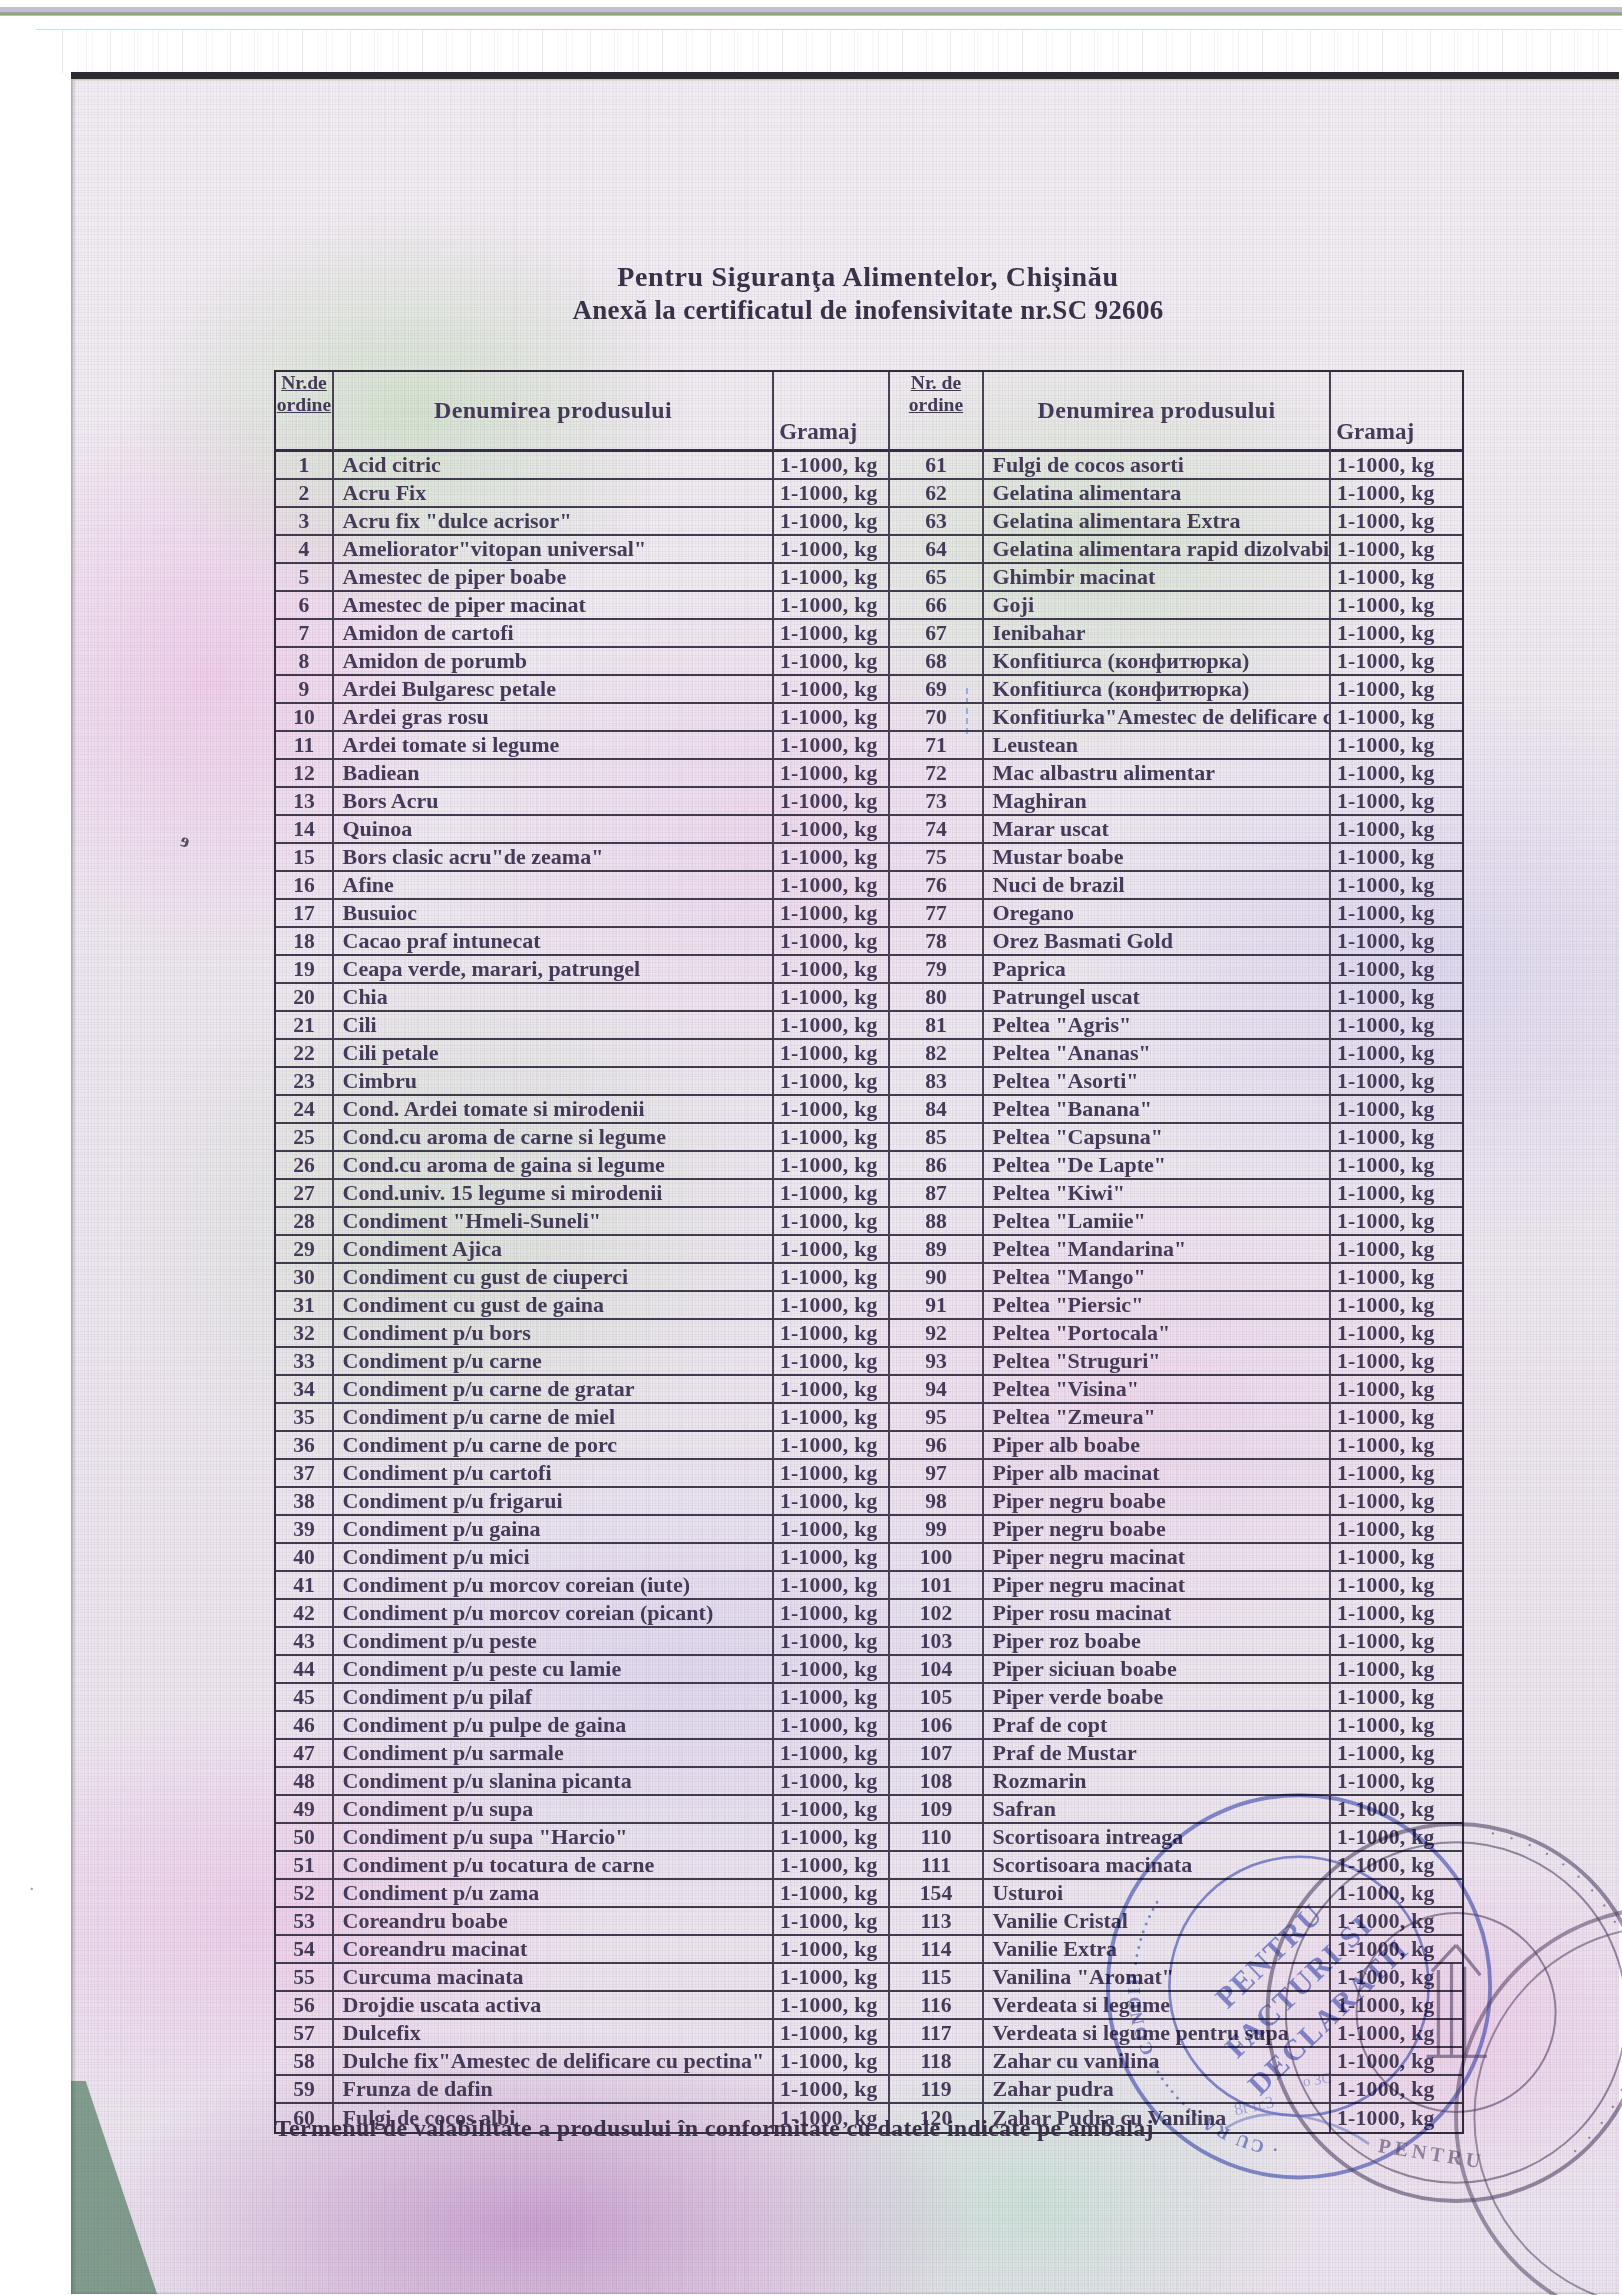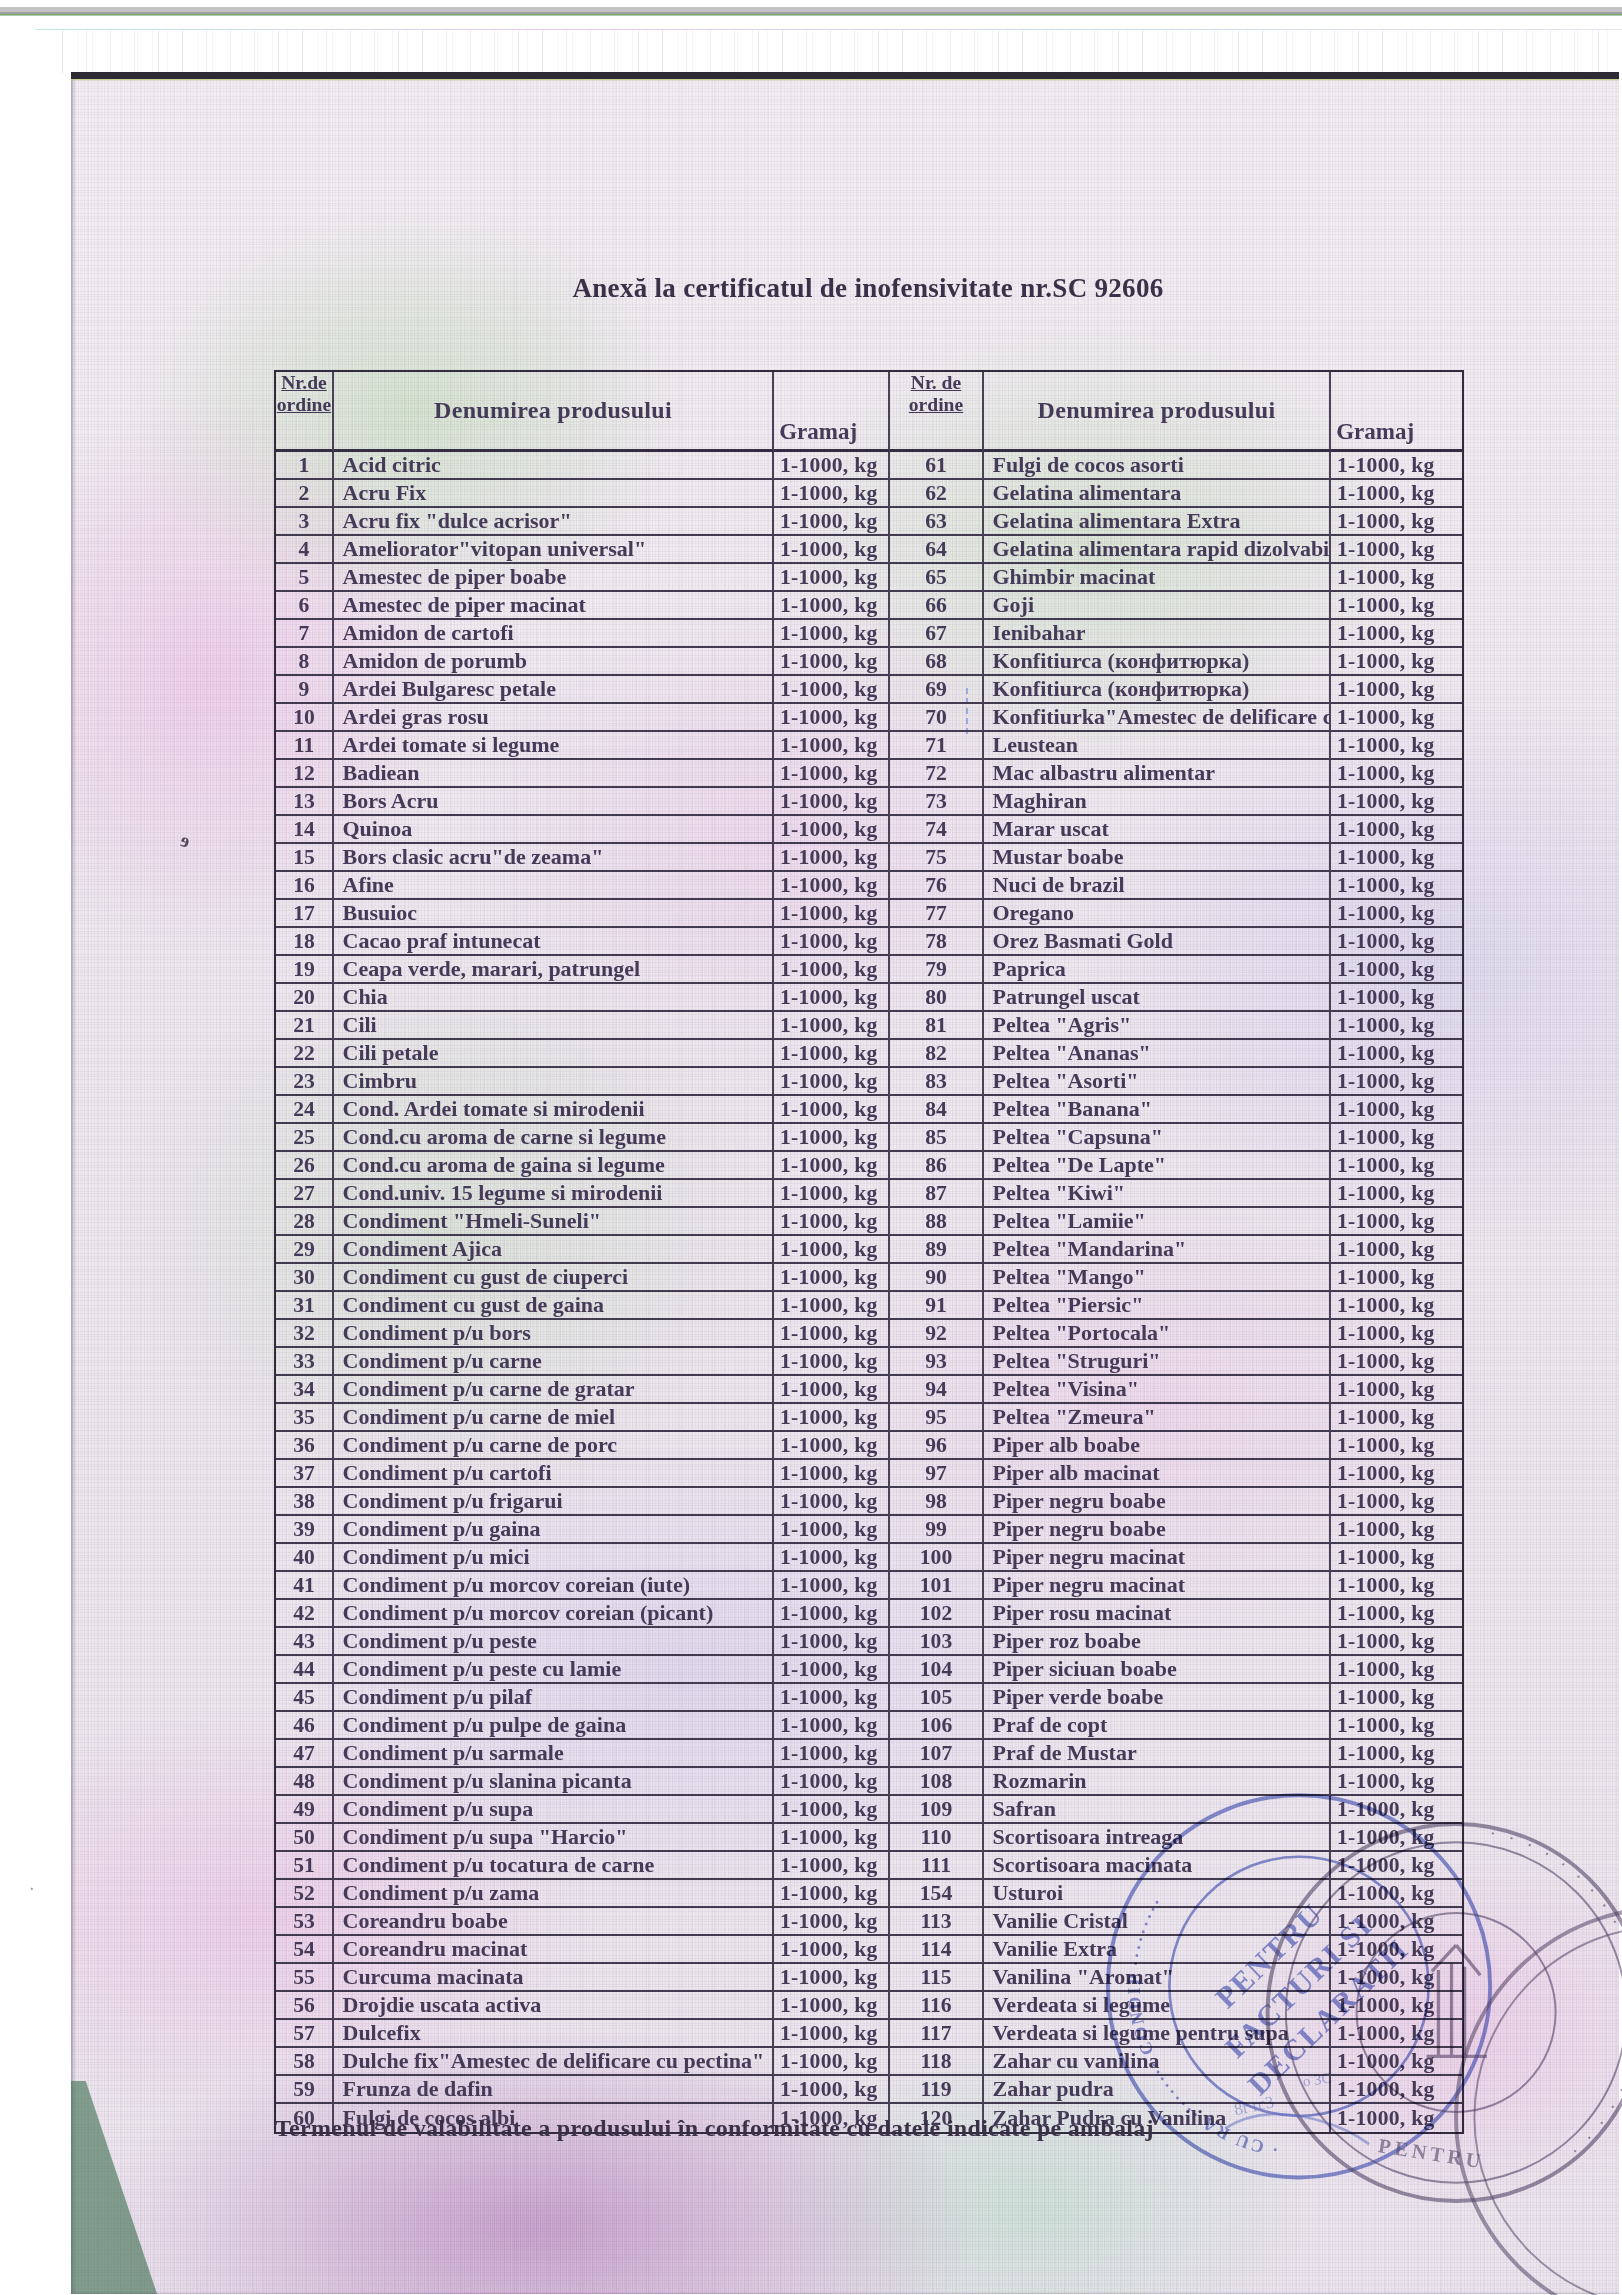--- a/index.html
+++ b/index.html
@@ -53,21 +53,21 @@
     position:absolute;left:0;top:2002px;width:105px;height:213px;
     background:rgba(44,98,64,.55);
     clip-path:polygon(0 0,14% 0,82% 100%,0 100%);
     pointer-events:none;
   }
   
   .doc-header{position:absolute;left:275px;top:250px;width:1186px;text-align:center;
     color:#3a3048;filter:blur(0.2px);}
   .doc-header .l1{font-size:28px;font-weight:bold;letter-spacing:0.7px;}
   .doc-header .l2{font-size:28px;font-weight:bold;letter-spacing:0.7px;margin-top:10.5px;}
-  .doc-header .l3{font-size:27px;font-weight:bold;letter-spacing:0.3px;margin-top:23px;}
+  .doc-header .l3{font-size:27px;font-weight:bold;letter-spacing:0.3px;margin-top:2px;}
   
   .tbl{
     position:absolute;left:274px;top:370px;
     display:grid;
     grid-template-columns:58px 440px 116px 94px 347px 131px;
     grid-template-rows:80px repeat(60,28px);
     border:2.6px solid #322b3e;
     color:#453a57;
     filter:blur(0.2px);
   }
@@ -106,20 +106,21 @@
 
 <div class="photocopy">
   <div class="green-wedge"></div>
 </div>
 
 <div class="margin-mark" style="left:181px;top:830px;font-size:19.6px;transform:rotate(18deg);">ɘ</div>
 <div class="margin-mark" style="left:30px;top:1877px;font-size:14.4px;opacity:.45;">.</div>
 <div class="blue-dash"></div>
 
 <div class="doc-header">
+  <div class="l2">Pentru Siguranţa Alimentelor, Chişinău</div>
   <div class="l3">Anexă la certificatul de inofensivitate nr.SC 92606</div>
 </div>
 
 <div class="tbl" id="grid">
   <div class="cell hcell h-nr c1">
     <span>Nr.de</span>
     <span>ordine</span>
   </div>
   <div class="cell hcell h-den c2">Denumirea produsului</div>
   <div class="cell hcell h-gr c3">Gramaj</div>

